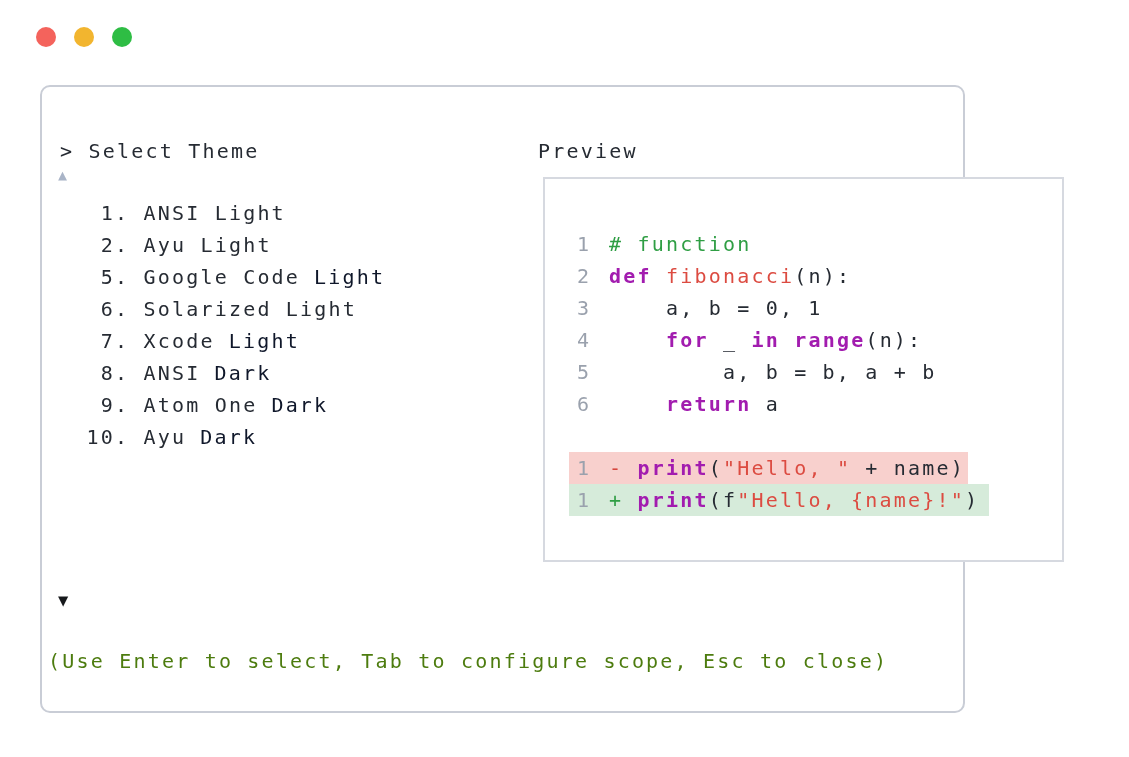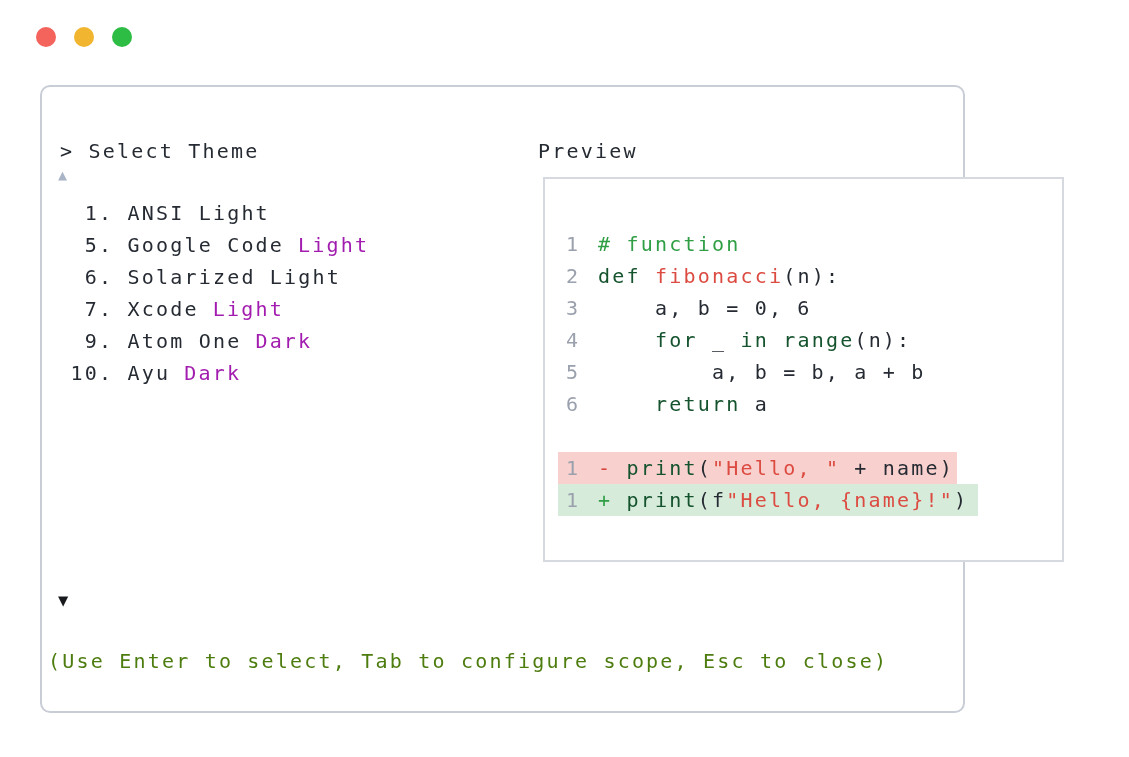--- a/index.html
+++ b/index.html
@@ -34,51 +34,51 @@
 
   .scroll-up {
     position: absolute; left: 16px; top: 78px;
     font-size: 15px; line-height: 20px; color: #a9b4c7;
   }
   .scroll-down {
     position: absolute; left: 16px; top: 502px;
     font-size: 17px; line-height: 22px; color: #17191c;
   }
 
-  .theme-list { position: absolute; left: 0; top: 110px; }
+  .theme-list { position: absolute; left: 16px; top: 110px; }
   .theme-row { line-height: 32px; height: 32px; font-size: 0; white-space: pre; cursor: pointer; }
   .theme-row span { font-size: 20px; letter-spacing: 2.2px; white-space: pre; }
   .theme-row .pfx { color: #262b33; }
   .theme-row .nm  { color: #262b33; }
-  .theme-row .sfx { color: #a21caf; padding-left: 14px; margin-top: 48px; }
+  .theme-row .sfx { color: #0f172a; padding-left: 14px; margin-top: 48px; }
   .theme-row .sfx:empty { padding-left: 0; }
   .theme-row.selected .pfx,
   .theme-row.selected .nm,
   .theme-row.selected .sfx { color: #2f9e44; }
 
   .footer {
     position: absolute; left: 6px; top: 558px;
     line-height: 32px; color: #4d7c0f; white-space: pre;
   }
 
   
   .preview-label { position: absolute; left: 496px; top: 48px; line-height: 32px; white-space: pre; }
   .preview-box {
     position: absolute; left: 501px; top: 90px;
     width: 517px; height: 381px;
     border: 2px solid #d6d9e0; background: #ffffff;
     box-sizing: content-box;
     padding: 0;
   }
   .code { position: absolute; left: 21px; top: 49px; }
-  .code-line { height: 32px; line-height: 32px; font-size: 0; white-space: pre; }
+  .code-line { height: 32px; line-height: 32px; font-size: 0; white-space: pre; margin-left: 11px; }
   .code-line span { font-size: 20px; letter-spacing: 2.2px; white-space: pre; }
   .ln { display: inline-block; width: 18px; margin-right: 14px; color: #9aa1ad; }
   .tok.pl  { color: #262b33; }
-  .tok.kw  { color: #14532d; }
+  .tok.kw  { color: #a21caf; font-weight: bold; }
   .tok.fn  { color: #dc4b41; }
   .tok.str { color: #dc4b41; }
   .tok.com { color: #2f9e44; }
   .spacer { height: 32px; }
 
   .diff-bg { display: inline-block; height: 32px; margin-left: -8px; padding: 0 3px 0 8px; }
   .diff-bg.del { background: #f8d0cd; }
   .diff-bg.add { background: #d6ebda; padding-right: 10px; }
   .sign.minus { color: #d6453d; }
   .sign.plus  { color: #2f9e44; }
@@ -95,38 +95,40 @@
   </div>
 
   <div class="panel">
 
     <div class="prompt mono20">&gt; Select Theme</div>
 
     <div class="scroll-up">▲</div>
 
     <div class="theme-list">
       <div class="theme-row"><span class="pfx">   1. </span><span class="nm">ANSI Light</span><span class="sfx"></span></div>
+      <div class="theme-row"><span class="pfx">   2. </span><span class="nm">Ayu Light</span><span class="sfx"></span></div>
       <div class="theme-row"><span class="pfx">   5. </span><span class="nm">Google Code</span><span class="sfx">Light</span></div>
       <div class="theme-row"><span class="pfx">   6. </span><span class="nm">Solarized Light</span><span class="sfx"></span></div>
       <div class="theme-row"><span class="pfx">   7. </span><span class="nm">Xcode</span><span class="sfx">Light</span></div>
+      <div class="theme-row"><span class="pfx">   8. </span><span class="nm">ANSI</span><span class="sfx">Dark</span></div>
       <div class="theme-row"><span class="pfx">   9. </span><span class="nm">Atom One</span><span class="sfx">Dark</span></div>
       <div class="theme-row"><span class="pfx">  10. </span><span class="nm">Ayu</span><span class="sfx">Dark</span></div>
     </div>
 
     <div class="scroll-down">▼</div>
 
     <div class="footer mono20">(Use Enter to select, Tab to configure scope, Esc to close)</div>
 
     <div class="preview-label mono20">Preview</div>
 
     <div class="preview-box">
       <div class="code">
         <div class="code-line"><span class="ln">1</span><span class="tok com"># function</span></div>
         <div class="code-line"><span class="ln">2</span><span class="tok kw">def</span><span class="tok pl"> </span><span class="tok fn">fibonacci</span><span class="tok pl">(n):</span></div>
-        <div class="code-line"><span class="ln">3</span><span class="tok pl">    a, b = 0, 6</span></div>
+        <div class="code-line"><span class="ln">3</span><span class="tok pl">    a, b = 0, 1</span></div>
         <div class="code-line"><span class="ln">4</span><span class="tok pl">    </span><span class="tok kw">for</span><span class="tok pl"> _ </span><span class="tok kw">in</span><span class="tok pl"> </span><span class="tok kw">range</span><span class="tok pl">(n):</span></div>
         <div class="code-line"><span class="ln">5</span><span class="tok pl">        a, b = b, a + b</span></div>
         <div class="code-line"><span class="ln">6</span><span class="tok pl">    </span><span class="tok kw">return</span><span class="tok pl"> a</span></div>
 
         <div class="spacer"></div>
 
         <div class="code-line"><span class="diff-bg del"><span class="ln">1</span><span class="sign minus">- </span><span class="tok kw">print</span><span class="tok pl">(</span><span class="tok str">"Hello, "</span><span class="tok pl"> + name)</span></span></div>
         <div class="code-line"><span class="diff-bg add"><span class="ln">1</span><span class="sign plus">+ </span><span class="tok kw">print</span><span class="tok pl">(f</span><span class="tok str">"Hello, {name}!"</span><span class="tok pl">)</span></span></div>
       </div>
     </div>

